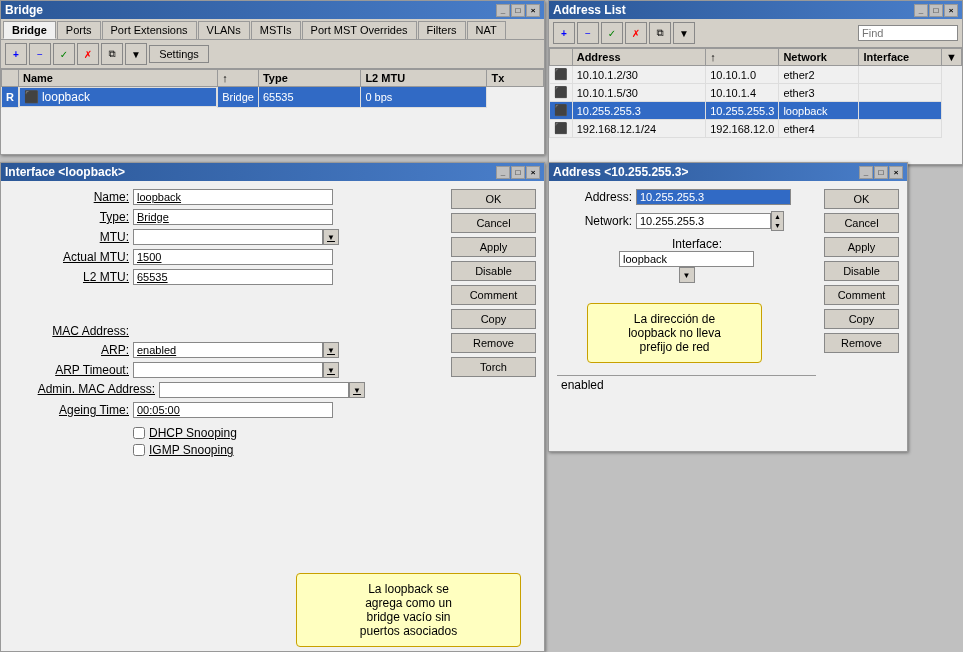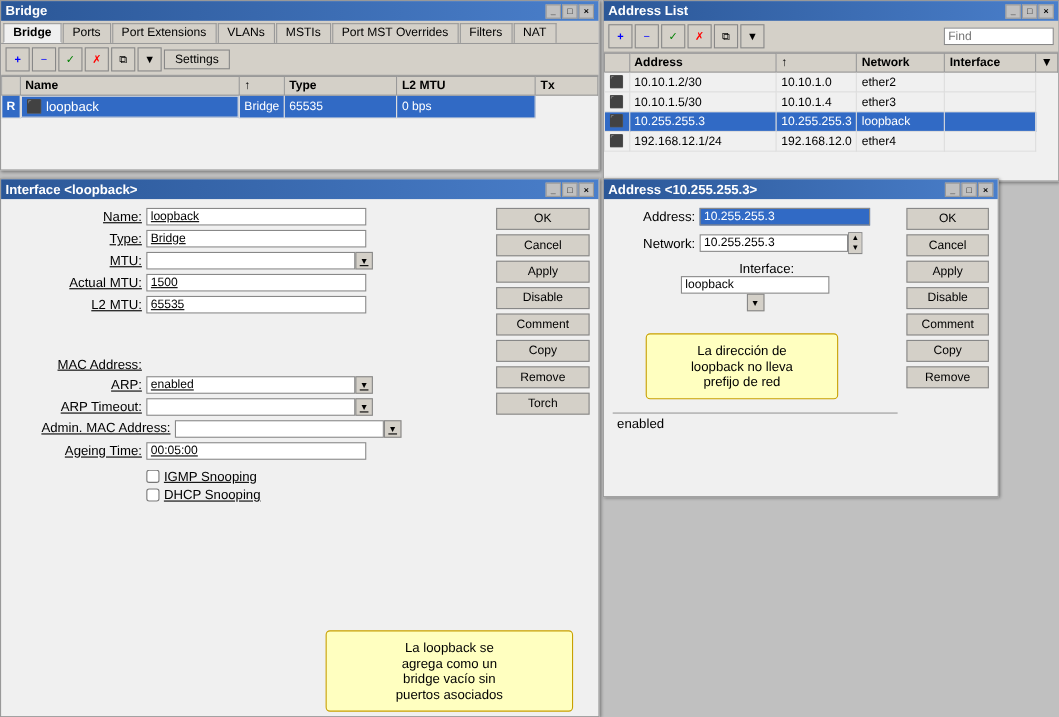--- a/index.html
+++ b/index.html
@@ -281,25 +281,25 @@
       </div>
 
       <div style="display:flex;align-items:center;margin-bottom:4px;">
         <label style="width:120px;text-align:right;margin-right:4px;">Ageing Time:</label>
         <input class="form-input" style="width: 200px;" type="text" value="00:05:00">
       </div>
 
       <div style="margin-left:124px;margin-top:8px;">
         <div class="cb-row">
           <input type="checkbox" style="">
-          <label>IGMP Snooping</label>
+          <label>DHCP Snooping</label>
         </div>
         <div class="cb-row">
           <input type="checkbox" style="">
-          <label>DHCP Snooping</label>
+          <label>IGMP Snooping</label>
         </div>
       </div>
 
       <div class="callout" style="left:295px;top:410px;width:225px;">
         <span>La loopback se<br>agrega como un<br>bridge vacío sin<br>puertos asociados</span>
       </div>
     </div>
 
     <div style="display:flex;flex-direction:column;gap:4px;min-width:85px;">
       <div class="btn">OK</div>

